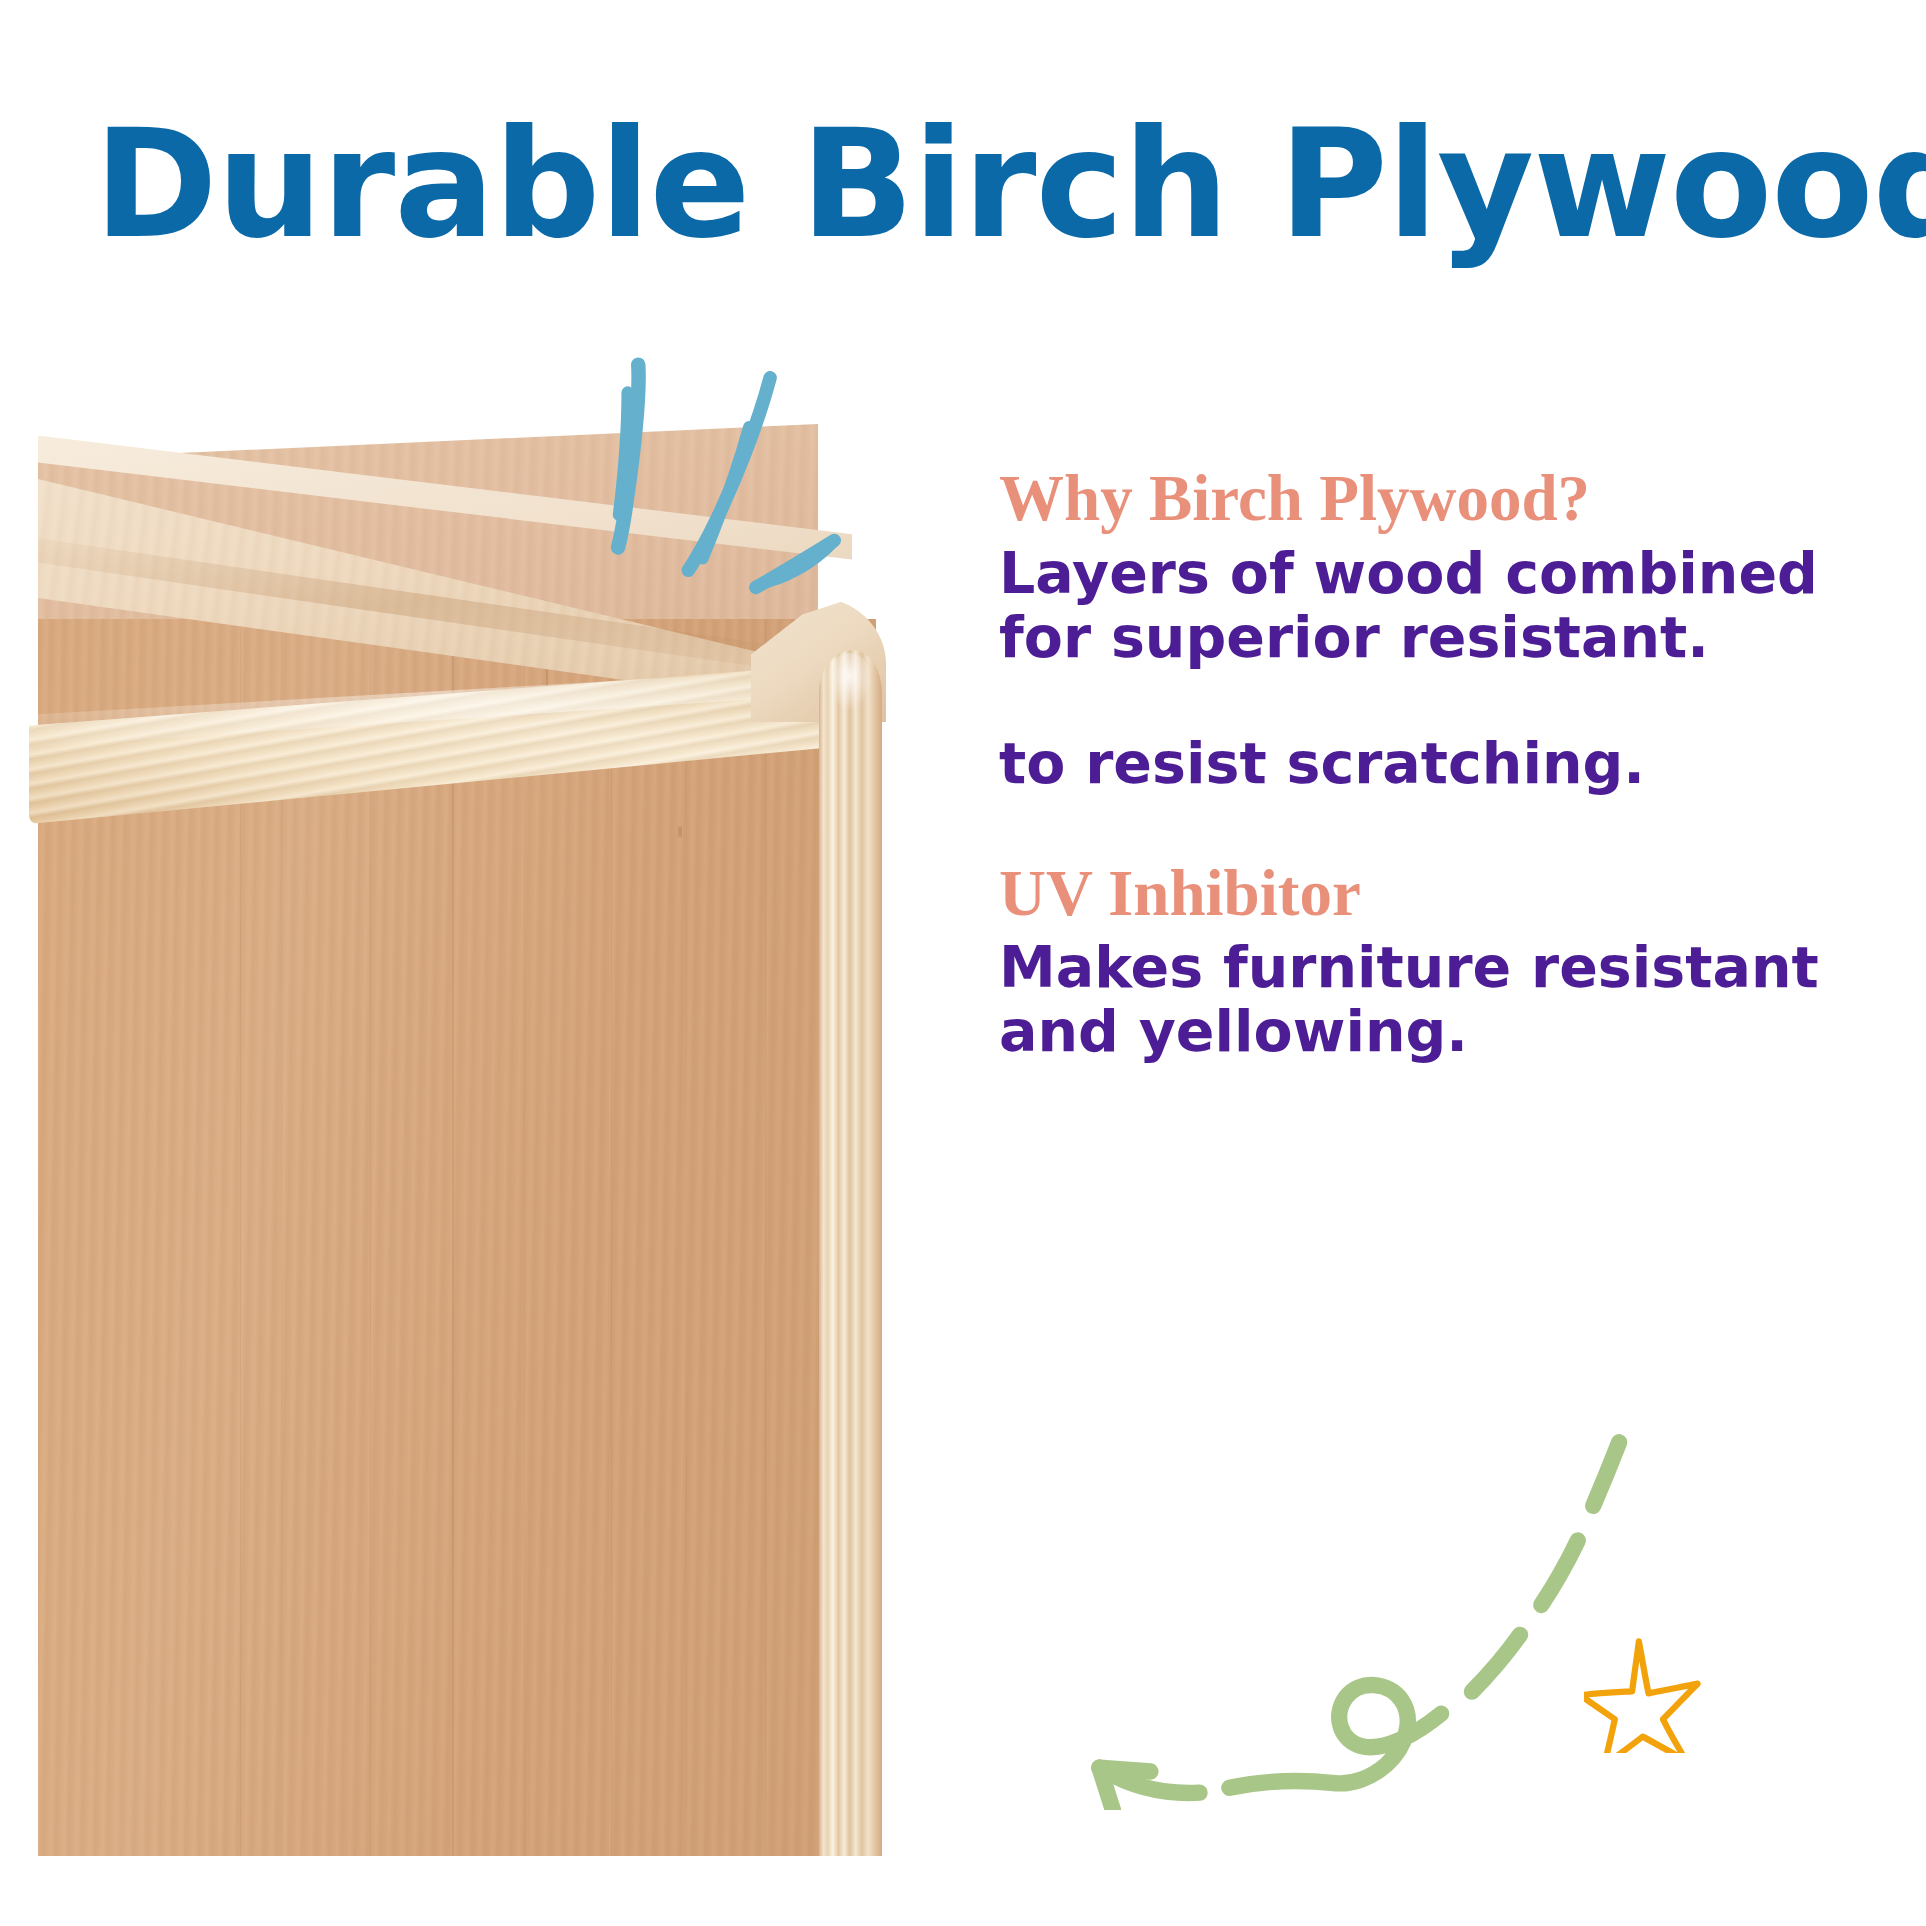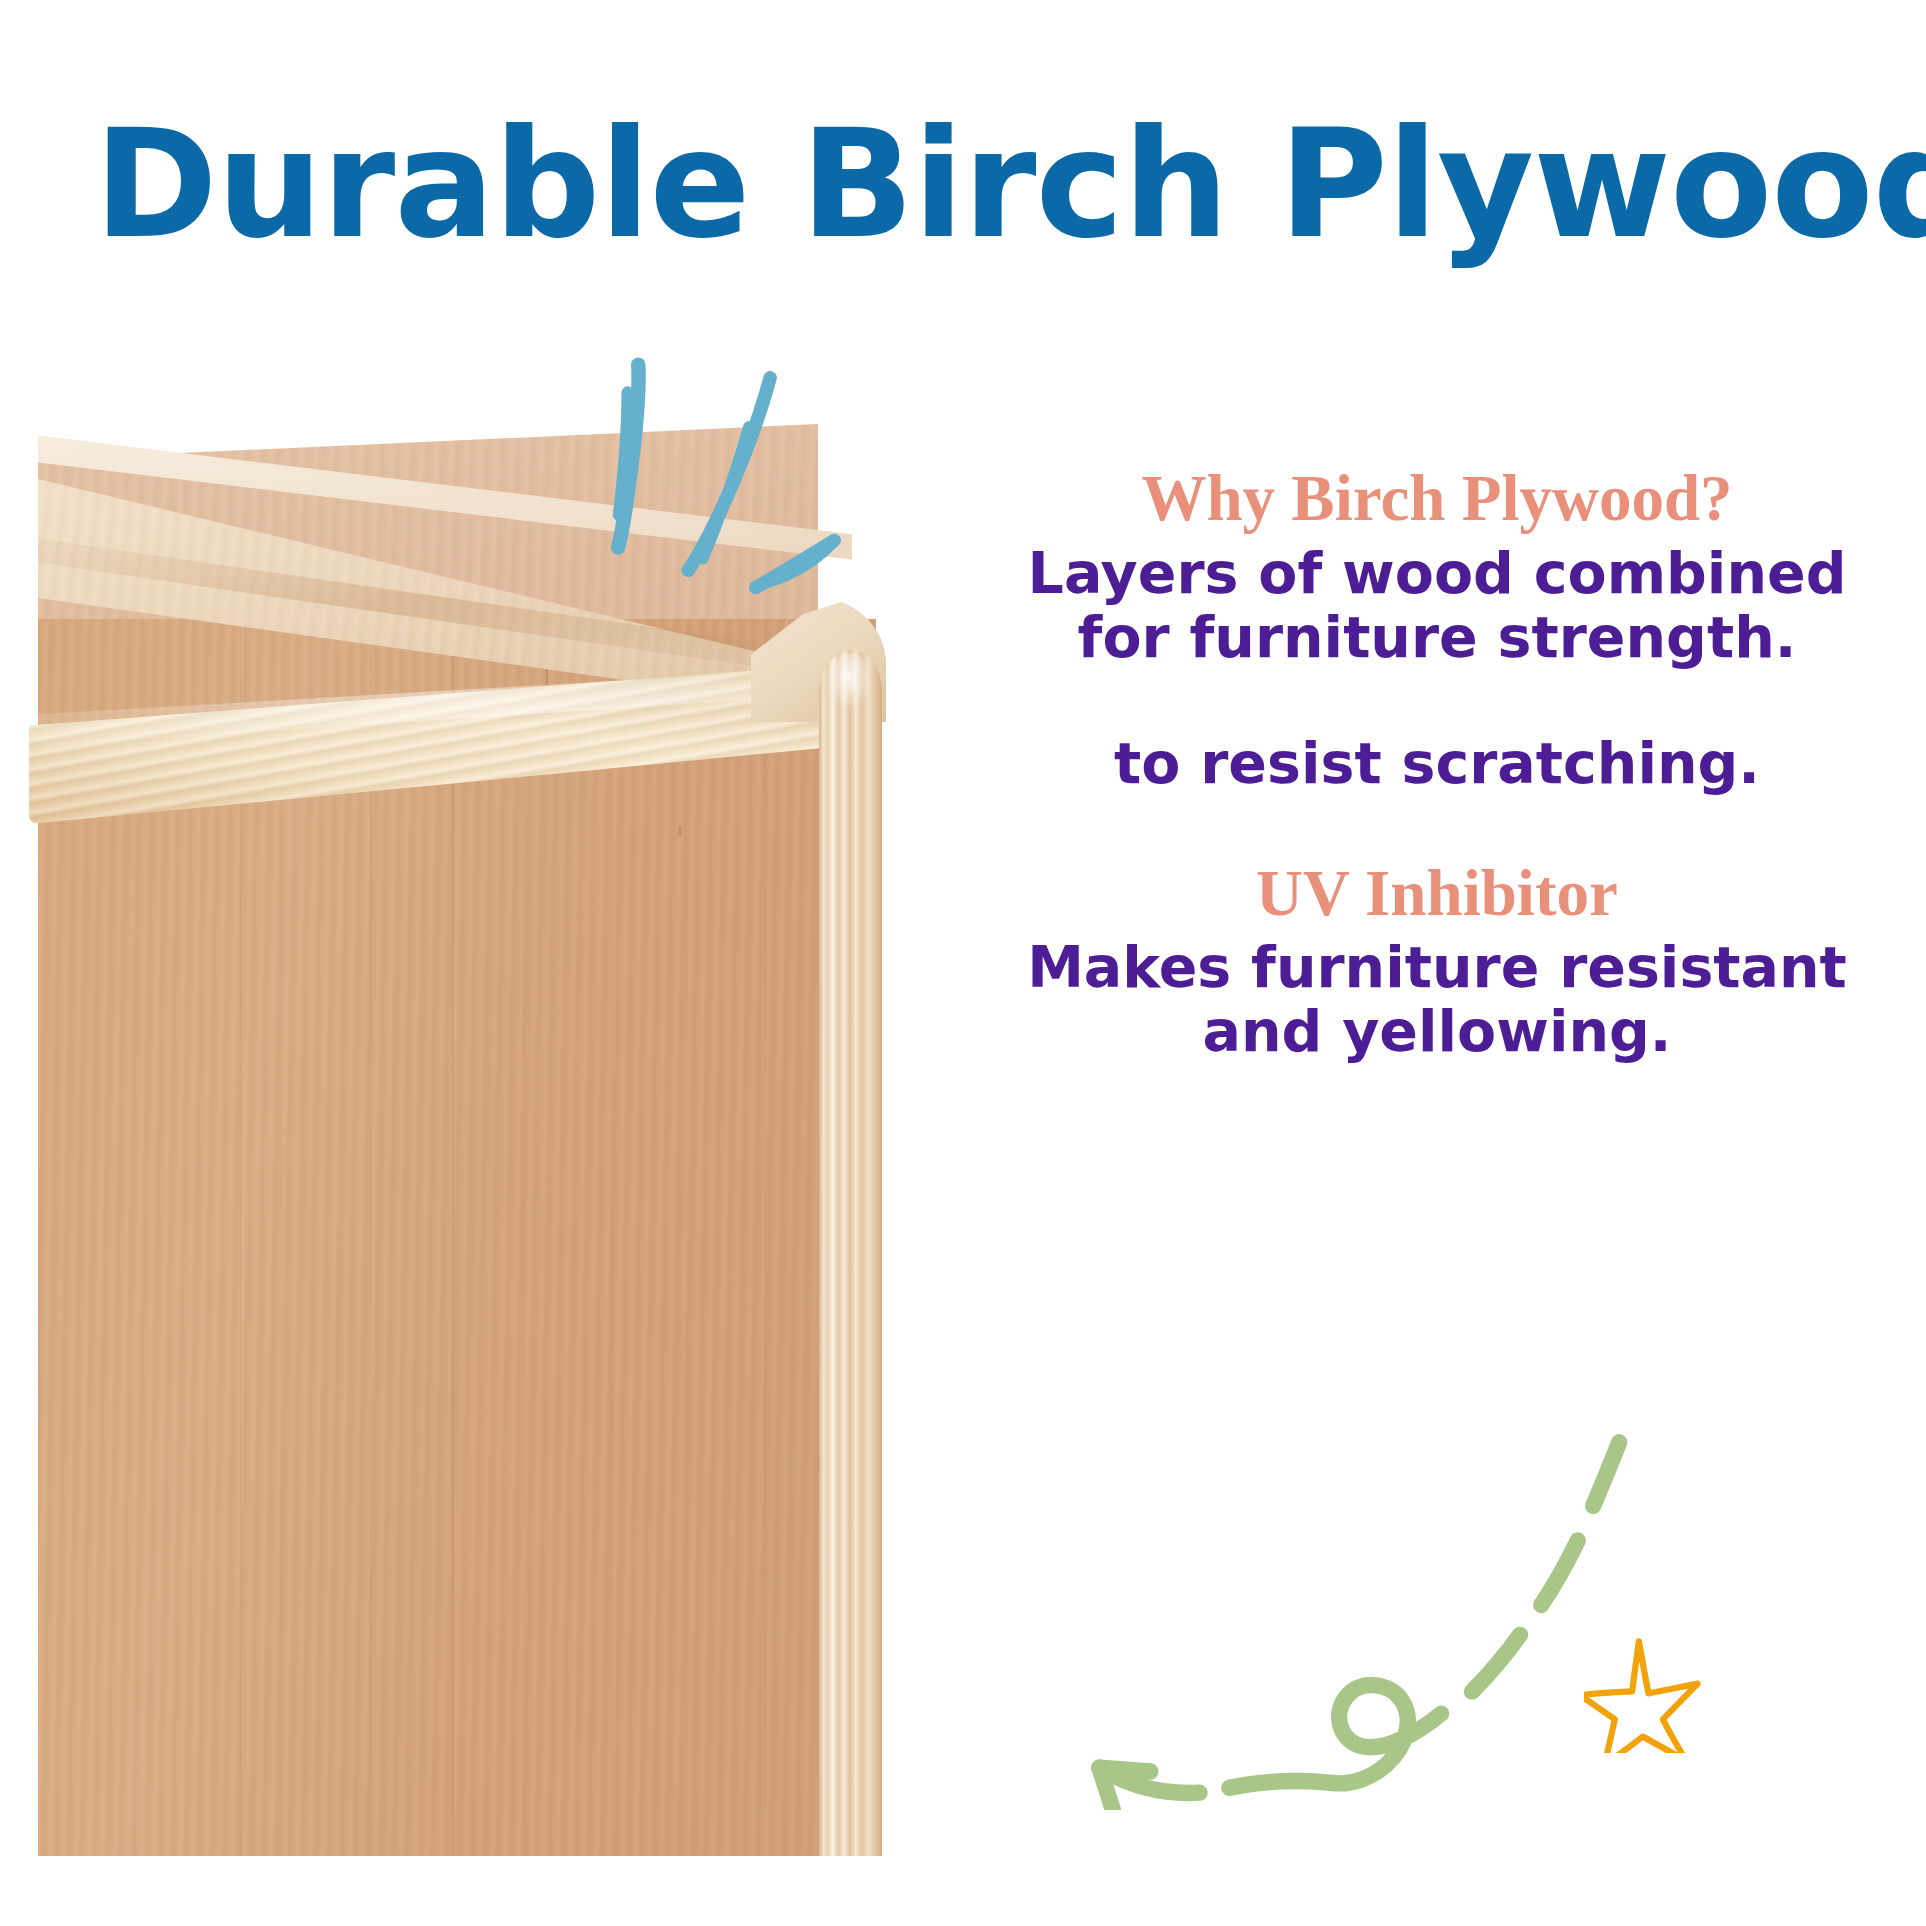--- a/index.html
+++ b/index.html
@@ -205,21 +205,20 @@
     position: absolute;
     pointer-events: none;
   }
 
   
   #feature-list {
     position: absolute;
     left: 999px;
     top: 462px;
     width: 876px;
-    text-align: center;
   }
   .feature-block { margin-bottom: 62px; }
   .feature-block:last-child { margin-bottom: 8px; }
 
   .feature-heading {
     font-family: "Liberation Serif", "DejaVu Serif", serif;
     font-weight: 700;
     font-size: 65px;
     line-height: 72px;
     color: #E9907B;
@@ -284,21 +283,21 @@
   <svg class="deco" style="left:746px; top:530px; width:101px; height:67px;" viewBox="0 0 210 140" xmlns="http://www.w3.org/2000/svg">
     <path d="M 20 120 C 66 94 128 56 184 22" stroke="#65B0CD" stroke-width="28" stroke-linecap="round" fill="none"></path>
     <path d="M 28 114 C 80 106 140 72 182 28" stroke="#65B0CD" stroke-width="20" stroke-linecap="round" fill="none"></path>
   </svg>
 
   <div id="feature-list">
 
     <div class="feature-block">
       <div class="feature-heading">Why Birch Plywood?</div>
       <div class="feature-line">Layers of wood combined</div>
-      <div class="feature-line">for furniture strength.</div>
+      <div class="feature-line">for superior resistant.</div>
     </div>
 
     <div class="feature-block">
       <div class="feature-line">to resist scratching.</div>
     </div>
 
     <div class="feature-block">
       <div class="feature-heading">UV Inhibitor</div>
       <div class="feature-line">Makes furniture resistant</div>
       <div class="feature-line">and yellowing.</div>

